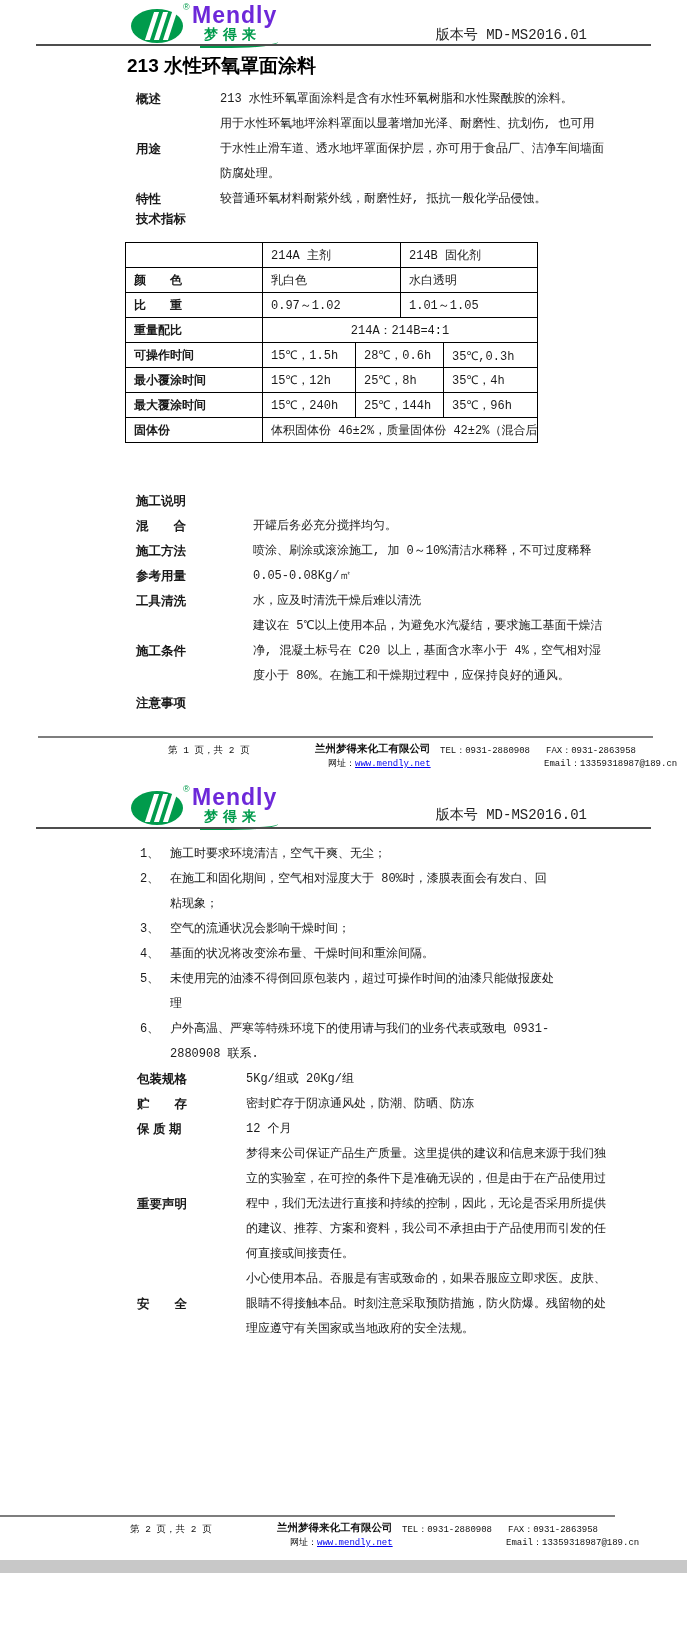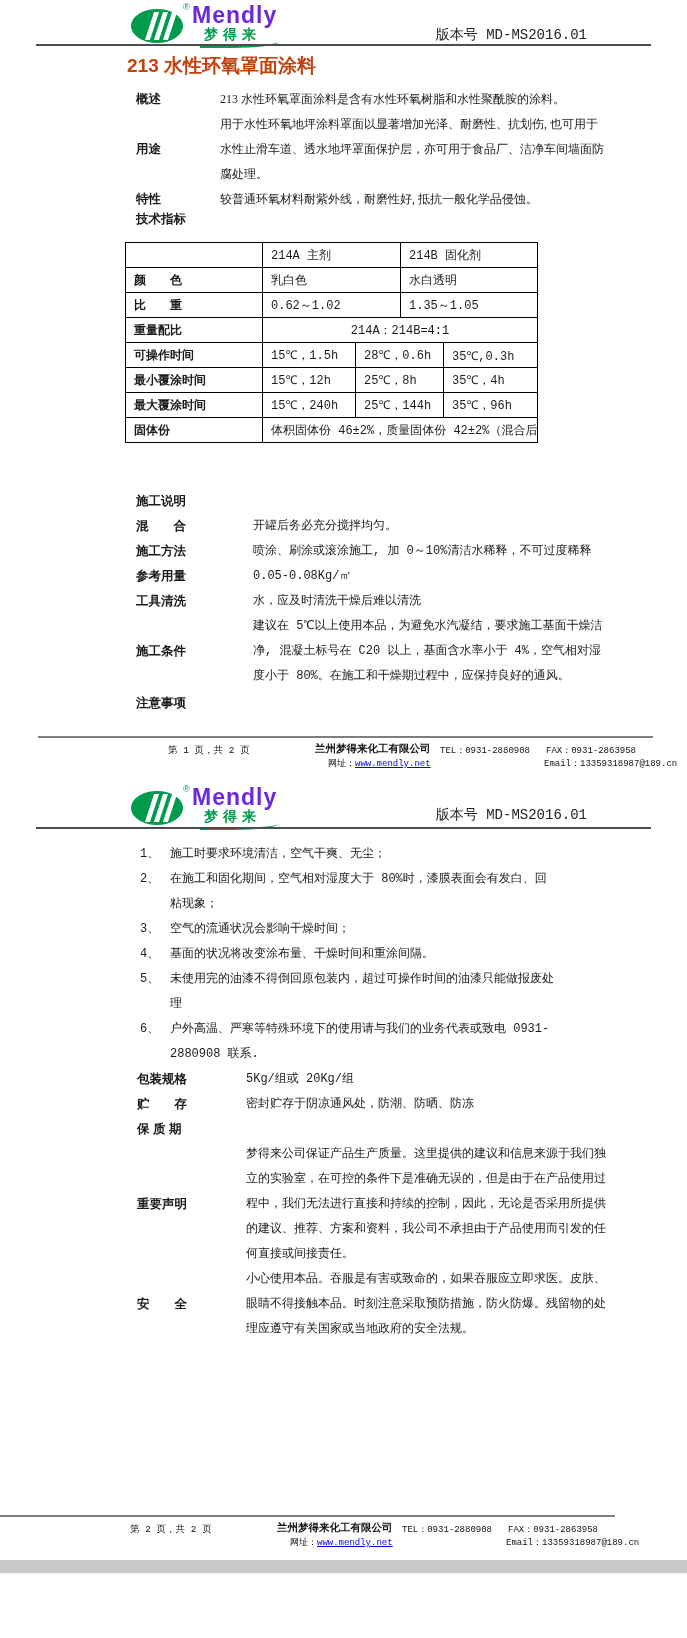--- a/index.html
+++ b/index.html
@@ -17,29 +17,29 @@
     font-weight:bold;font-size:23px;color:#6d28d9;letter-spacing:1px;}
   .logo-cn{position:absolute;left:74px;top:22px;font-family:"Liberation Sans",sans-serif;
     font-weight:bold;font-size:14px;color:#009b4c;letter-spacing:5px;}
   .logo-swoosh{position:absolute;left:70px;top:38px;width:78px;height:4px;
     border-bottom:2px solid #009b4c;border-radius:0 0 60%/100% 0;}
   .version{position:absolute;right:100px;font-size:14px;color:#222;}
   .rule-dark{position:absolute;left:36px;width:615px;height:0;border-top:2px solid #4d4d4d;}
   .rule-gray{position:absolute;left:0;top:0;width:615px;height:0;border-top:2px solid #7e7e7e;}
   
   .title{position:absolute;left:127px;top:53px;font-family:"Liberation Sans","DejaVu Sans",sans-serif;
-    font-weight:bold;font-size:19px;line-height:26px;color:#c2410c;}
+    font-weight:bold;font-size:19px;line-height:26px;color:#000000;}
   .heading{position:absolute;left:136px;font-family:"Liberation Sans",sans-serif;
     font-weight:bold;font-size:12.5px;line-height:25px;}
   .group{position:absolute;left:136px;width:414px;font-size:12px;line-height:25px;}
   .defrow{display:flex;align-items:center;gap:48px;}
   .deflabel{flex:none;font-family:"Liberation Sans",sans-serif;font-weight:bold;font-size:12.5px;}
   .deftext{flex:none;}
   .intro .deflabel{width:36px;}
-  .intro .deftext{width:385px;font-family:Liberation Serif, serif;}
+  .intro .deftext{width:385px;}
   .construction .deflabel{width:69px;}
   .construction .deftext{width:350px;}
   .info .deflabel{width:61px;}
   .info .deftext{width:360px;}
   .note{position:relative;padding-left:33px;width:385px;}
   .note-num{position:absolute;left:3px;top:0;}
   
   table.tech{position:absolute;left:125px;top:242px;border-collapse:collapse;
     font-size:12px;table-layout:fixed;width:412px;}
   table.tech td{border:1px solid #000;height:24px;padding:0 0 0 8px;vertical-align:middle;
@@ -111,22 +111,22 @@
         <td colspan="2">214A 主剂</td>
         <td colspan="2">214B 固化剂</td>
       </tr>
       <tr>
         <td class="lbl">颜　　色</td>
         <td colspan="2">乳白色</td>
         <td colspan="2">水白透明</td>
       </tr>
       <tr>
         <td class="lbl">比　　重</td>
-        <td colspan="2">0.62～1.02</td>
-        <td colspan="2">1.35～1.05</td>
+        <td colspan="2">0.97～1.02</td>
+        <td colspan="2">1.01～1.05</td>
       </tr>
       <tr>
         <td class="lbl">重量配比</td>
         <td colspan="4" class="center">214A：214B=4:1</td>
       </tr>
       <tr>
         <td class="lbl">可操作时间</td>
         <td>15℃，1.5h</td>
         <td colspan="2">28℃，0.6h</td>
         <td>35℃,0.3h</td>
@@ -234,20 +234,21 @@
       <div class="defrow">
     <span class="deflabel">包装规格</span>
     <span class="deftext">5Kg/组或 20Kg/组</span>
   </div>
       <div class="defrow">
     <span class="deflabel">贮　　存</span>
     <span class="deftext">密封贮存于阴凉通风处，防潮、防晒、防冻</span>
   </div>
       <div class="defrow">
     <span class="deflabel">保 质 期</span>
+    <span class="deftext">12 个月</span>
   </div>
       <div class="defrow">
     <span class="deflabel">重要声明</span>
     <span class="deftext">梦得来公司保证产品生产质量。这里提供的建议和信息来源于我们独立的实验室，在可控的条件下是准确无误的，但是由于在产品使用过程中，我们无法进行直接和持续的控制，因此，无论是否采用所提供的建议、推荐、方案和资料，我公司不承担由于产品使用而引发的任何直接或间接责任。</span>
   </div>
       <div class="defrow">
     <span class="deflabel">安　　全</span>
     <span class="deftext">小心使用本品。吞服是有害或致命的，如果吞服应立即求医。皮肤、眼睛不得接触本品。时刻注意采取预防措施，防火防爆。残留物的处理应遵守有关国家或当地政府的安全法规。</span>
   </div>
     </div>

